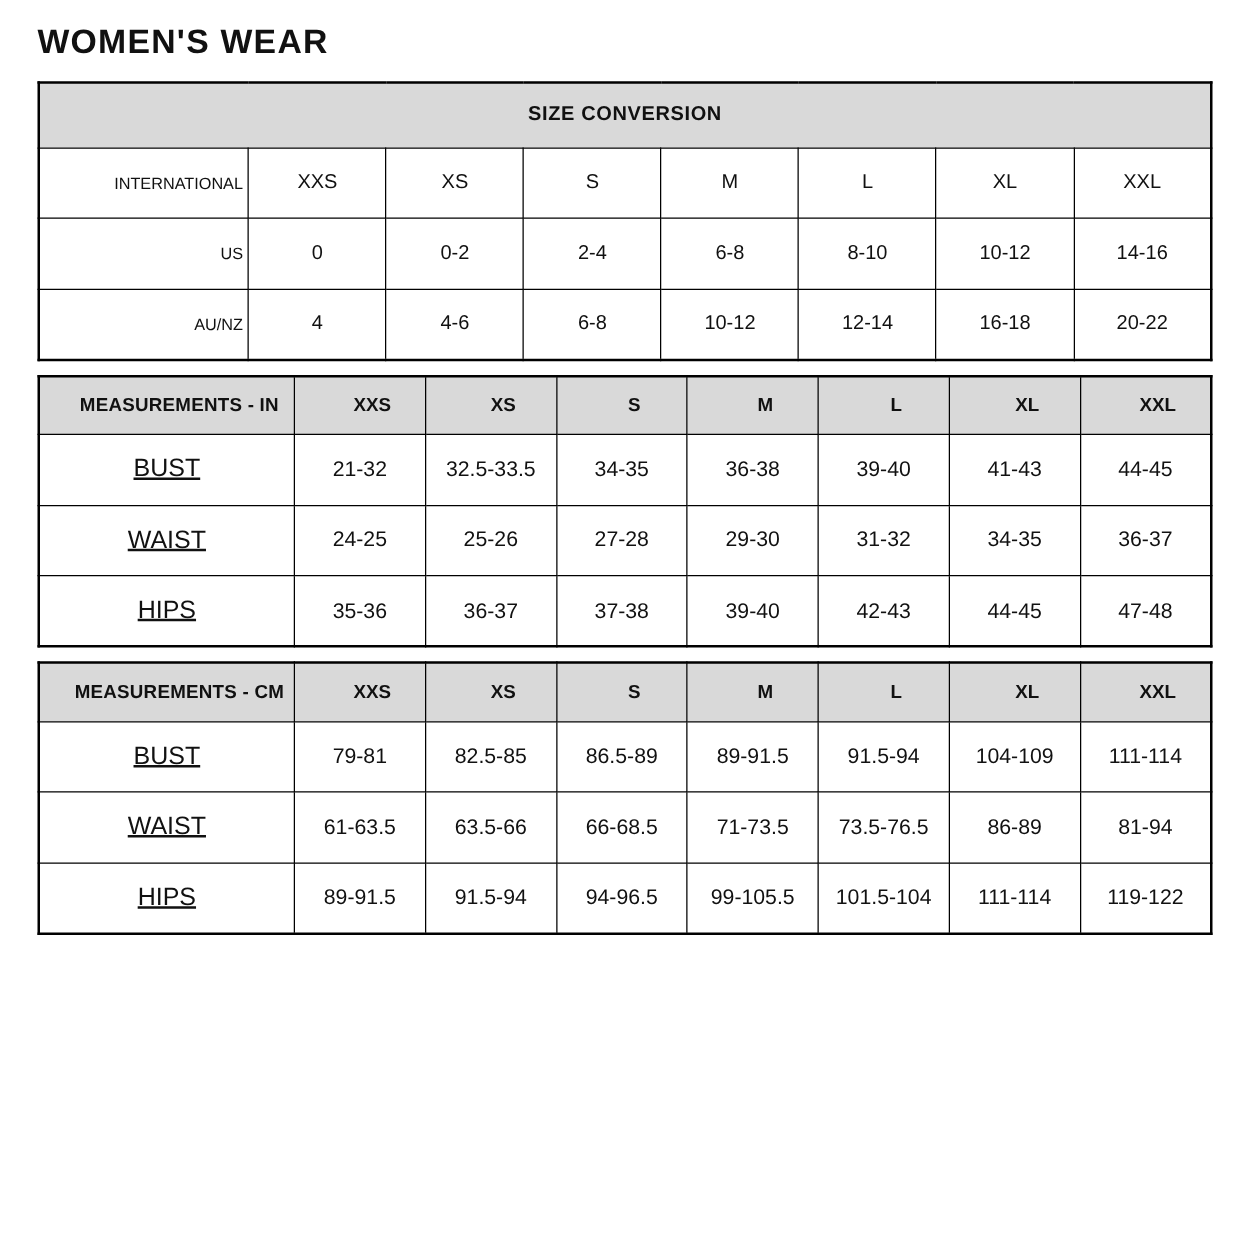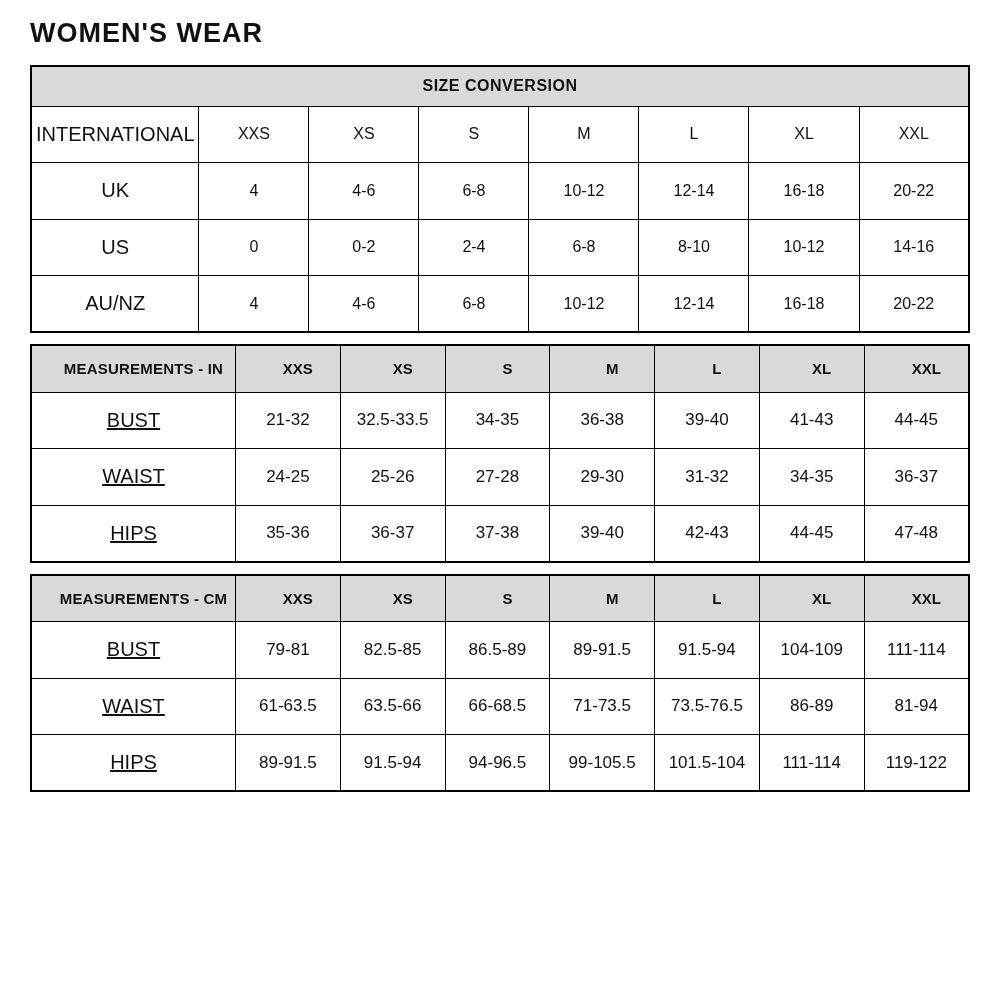--- a/index.html
+++ b/index.html
@@ -34,28 +34,28 @@
     text-align:center;
     vertical-align:middle;
     padding:2px 4px;
   }
   
   .conversion .banner{
     background:var(--header-bg);
     font-weight:bold;
     font-size:16px;
     letter-spacing:0.5px;
-    height:40px;
+    height:52px;
   }
   .conversion td{
     height:56.5px;
     font-size:16px;
     font-weight:normal;
   }
-  .conversion td.row-label{font-size:20px;}
+  .conversion td.row-label{font-size:13px;text-align:right;}
   
   .measure{margin-top:11px;}
   .measure thead th{
     background:var(--header-bg);
     font-weight:bold;
     font-size:15px;
     height:47px;
     padding-left:24px;
   }
   .measure thead th.label-col{font-size:15px;letter-spacing:0.2px;}
@@ -91,30 +91,20 @@
     <tbody>
         <tr>
           <td class="row-label">INTERNATIONAL</td>
           <td>XXS</td>
           <td>XS</td>
           <td>S</td>
           <td>M</td>
           <td>L</td>
           <td>XL</td>
           <td>XXL</td>
-        </tr>
-        <tr>
-          <td class="row-label">UK</td>
-          <td>4</td>
-          <td>4-6</td>
-          <td>6-8</td>
-          <td>10-12</td>
-          <td>12-14</td>
-          <td>16-18</td>
-          <td>20-22</td>
         </tr>
         <tr>
           <td class="row-label">US</td>
           <td>0</td>
           <td>0-2</td>
           <td>2-4</td>
           <td>6-8</td>
           <td>8-10</td>
           <td>10-12</td>
           <td>14-16</td>

